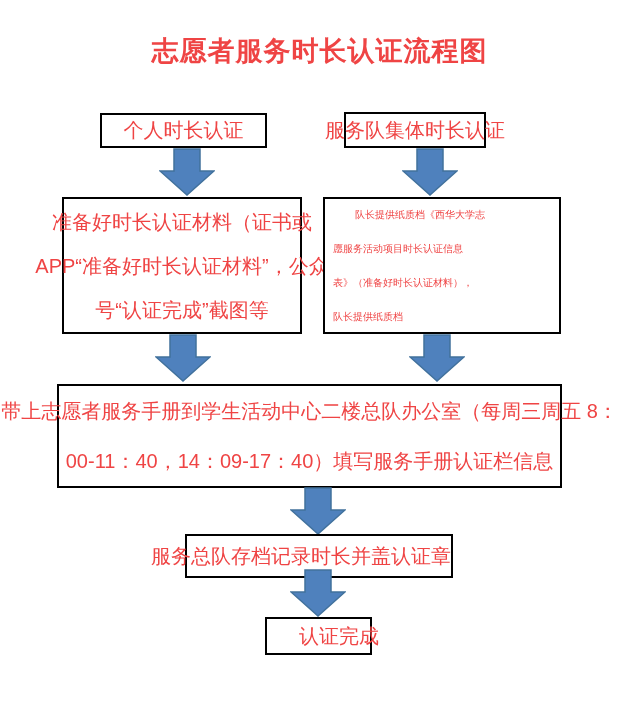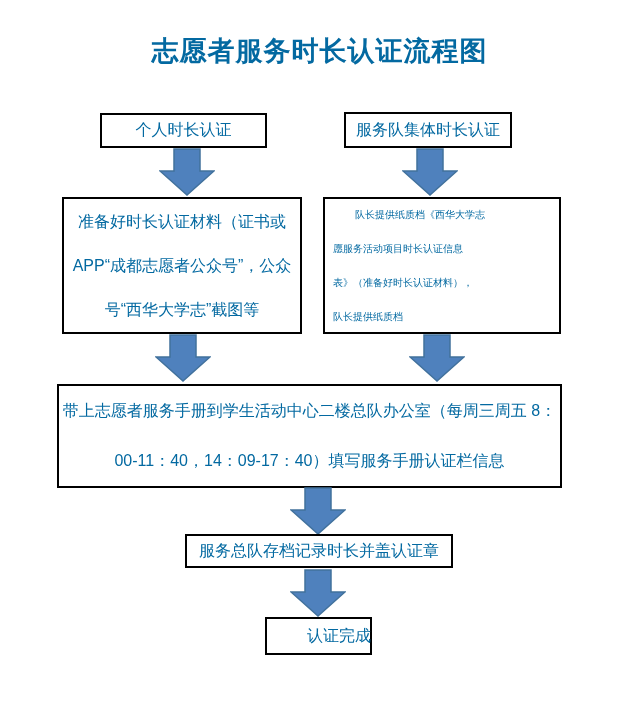--- a/index.html
+++ b/index.html
@@ -7,21 +7,21 @@
     padding: 0;
     background: #ffffff;
   }
   .canvas {
     position: relative;
     width: 639px;
     height: 702px;
     background: #ffffff;
     overflow: hidden;
     font-family: "Liberation Sans", sans-serif;
-    color: #0369a1;
+    color: #ef4444;
   }
   .title {
     position: absolute;
     top: 34px;
     left: 0;
     width: 639px;
     text-align: center;
     font-family: "Liberation Serif", serif;
     font-weight: bold;
     font-size: 27px;
@@ -30,47 +30,47 @@
   }
   .box {
     position: absolute;
     box-sizing: border-box;
     border: 2px solid #000000;
     background: #ffffff;
     display: flex;
     flex-direction: column;
     align-items: center;
     justify-content: center;
-    font-size: 16px;
+    font-size: 20px;
   }
   .box .line {
     white-space: nowrap;
   }
   .box-a1 { left: 100px; top: 113px; width: 167px; height: 35px; }
-  .box-b1 { left: 344px; top: 112px; width: 168px; height: 36px; }
+  .box-b1 { left: 344px; top: 112px; width: 142px; height: 36px; }
   .box-a2 {
     left: 62px; top: 197px; width: 240px; height: 137px;
     text-align: left;
   }
   .box-a2 .line { line-height: 44px; }
   .box-b2 {
     left: 323px; top: 197px; width: 238px; height: 137px;
     align-items: flex-start;
     padding: 0 8px;
     font-size: 10px;
     text-align: left;
   }
   .box-b2 .line { line-height: 34px; }
   .box-b2 .line.indent { text-indent: 22px; }
   .box-c {
     left: 57px; top: 384px; width: 505px; height: 104px;
     text-align: right;
   }
   .box-c .line { line-height: 50px; }
-  .box-d { left: 185px; top: 534px; width: 268px; height: 34px; }
+  .box-d { left: 185px; top: 534px; width: 268px; height: 44px; align-items: flex-end; }
   .box-e { left: 265px; top: 617px; width: 107px; height: 38px; padding-left: 41px; }
   .arrow {
     position: absolute;
     width: 56px;
     height: 48px;
   }
   .arrow-1 { left: 159px; top: 148px; }
   .arrow-2 { left: 402px; top: 148px; }
   .arrow-3 { left: 155px; top: 334px; }
   .arrow-4 { left: 409px; top: 334px; }
@@ -94,22 +94,22 @@
 
   <svg class="arrow arrow-1" viewBox="0 0 56 48">
     <polygon points="15,1 41,1 41,23 55,23 28,47 1,23 15,23" stroke-width="1.5" fill="#4f81bd" stroke="#41719c"></polygon>
   </svg>
   <svg class="arrow arrow-2" viewBox="0 0 56 48">
     <polygon points="15,1 41,1 41,23 55,23 28,47 1,23 15,23" stroke-width="1.5" fill="#4f81bd" stroke="#41719c"></polygon>
   </svg>
 
   <div class="box box-a2">
     <span class="line">准备好时长认证材料（证书或</span>
-    <span class="line">APP“成都志愿者公众号”，公众</span>
-    <span class="line">号“西华大学志”截图等</span>
+    <span class="line">APP“准备好时长认证材料”，公众</span>
+    <span class="line">号“认证完成”截图等</span>
   </div>
 
   <div class="box box-b2">
     <span class="line indent">队长提供纸质档《西华大学志</span>
     <span class="line">愿服务活动项目时长认证信息</span>
     <span class="line">表》（准备好时长认证材料），</span>
     <span class="line">队长提供纸质档</span>
   </div>
 
   <svg class="arrow arrow-3" viewBox="0 0 56 48">

